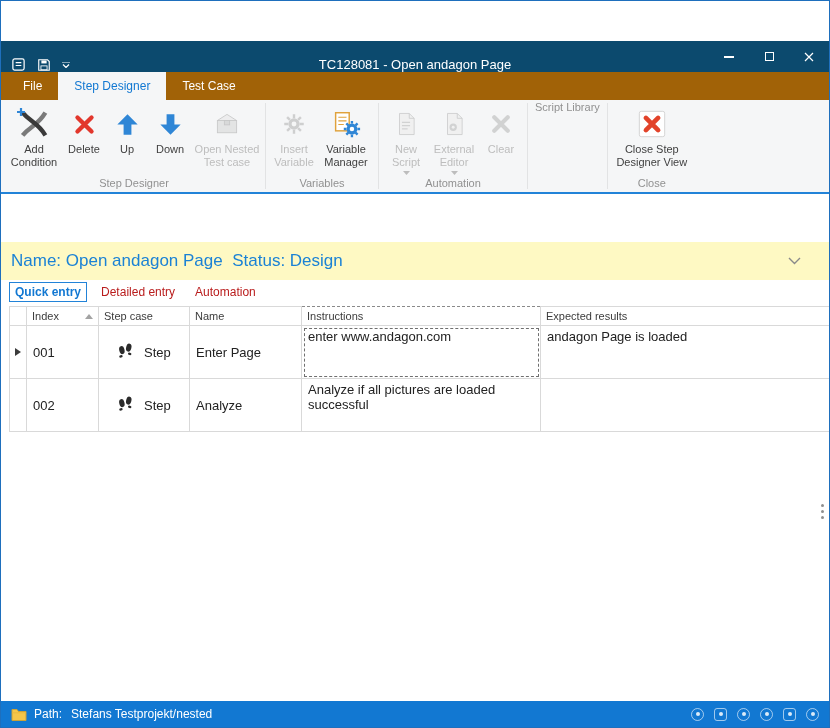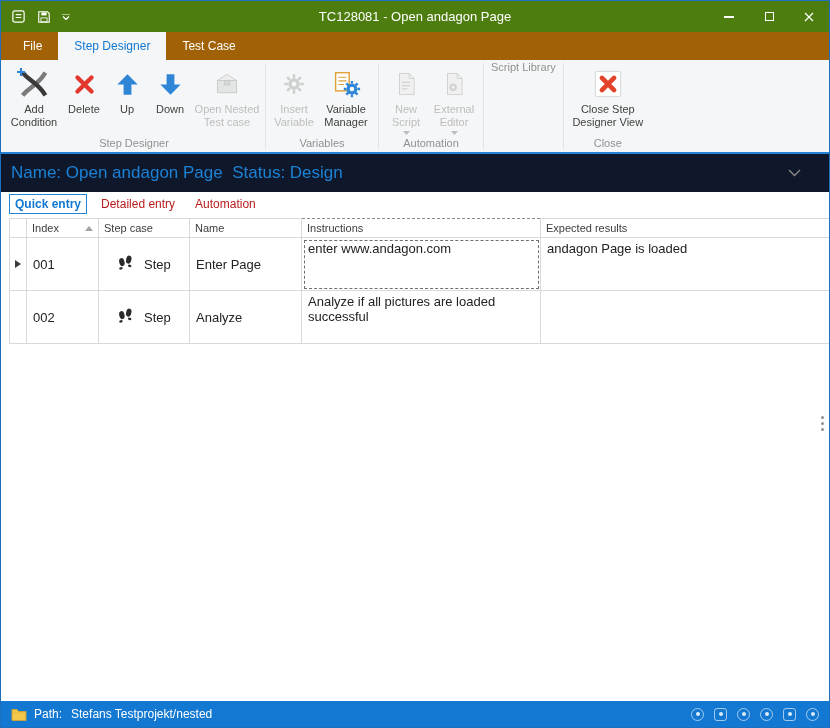--- a/index.html
+++ b/index.html
@@ -1,20 +1,20 @@
 <!DOCTYPE html>
 <html><head>
 <meta charset="utf-8">
 <style>
   * { box-sizing: border-box; margin: 0; padding: 0; }
   body { width: 830px; height: 728px; font-family: "Liberation Sans", sans-serif; background: #fff; }
   .window { width: 830px; height: 728px; display: flex; flex-direction: column; border: 1px solid #1e6fbd; background: #fff; position: relative; overflow: hidden; }
 
   
-  .titlebar { height: 31px; background: #4d7c0f; display: flex; align-items: center; position: relative; flex: 0 0 auto; }
+  .titlebar { height: 31px; background: #0c4a6e; display: flex; align-items: flex-end; position: relative; flex: 0 0 auto; margin-top: 40px; }
   .qat { display: flex; align-items: center; gap: 11px; padding-left: 10px; z-index: 2; }
   .qat-icon { display: flex; align-items: center; justify-content: center; cursor: default; }
   .title { position: absolute; left: 0; right: 0; text-align: center; color: #fff; font-size: 13px; }
   .win-controls { margin-left: auto; display: flex; z-index: 2; height: 31px; }
   .wc { width: 40px; height: 31px; display: flex; align-items: center; justify-content: center; }
   .min-glyph { width: 10px; height: 2px; background: #fff; }
   .max-glyph { width: 9px; height: 9px; border: 1.2px solid #fff; }
 
   
   .tabrow { height: 28px; background: #a16207; display: flex; align-items: stretch; padding-left: 6px; flex: 0 0 auto; }
@@ -29,21 +29,21 @@
   .rsep { width: 1px; background: #e2e3e4; margin: 3px 1px; }
   .rbtn { display: flex; flex-direction: column; align-items: center; padding-top: 5px; cursor: default; }
   .ricon { height: 34px; display: flex; align-items: center; justify-content: center; position: relative; }
   .rlabel { font-size: 11px; line-height: 1.18; color: #3f3f3f; text-align: center; margin-top: 2px; }
   .rbtn.disabled .rlabel { color: #bdbdbd; }
   .rbtn.disabled .ricon { opacity: .55; filter: grayscale(1); }
   .plus-badge { position: absolute; top: 0; left: -4px; }
   .dd-caret { margin-top: 2px; }
 
   
-  .docheader { height: 38px; display: flex; align-items: center; padding: 0 10px; background: #0f172a; flex: 0 0 auto; }
+  .docheader { height: 38px; display: flex; align-items: center; padding: 0 10px; background: #fef9c3; flex: 0 0 auto; margin-top: 48px; }
   .dh-text { font-size: 17px; color: #1b82d5; white-space: pre; }
   .dh-chevron { margin-left: auto; margin-right: 18px; cursor: pointer; display: flex; }
 
   
   .entrytabs { display: flex; align-items: center; gap: 8px; padding: 2px 8px 2px 8px; flex: 0 0 auto; text-align: right; }
   .etab { font-size: 12px; color: #b91c1c; padding: 3px 6px; cursor: default; }
   .etab.active { color: #1278d2; font-weight: bold; border: 1px solid #2283d8; padding: 2px 5px; }
 
   
   .gridwrap { flex: 1; position: relative; padding: 2px 0 0 8px; overflow: hidden; }
@@ -230,20 +230,28 @@
                 <path d="M8 3 h12 l6 6 v20 H8 z" fill="#ececec" stroke="#a8a8a8"></path>
                 <path d="M20 3 v6 h6" fill="none" stroke="#a8a8a8"></path>
                 <circle cx="15" cy="20" r="4.5" fill="#b5b5b5"></circle>
                 <circle cx="15" cy="20" r="1.8" fill="#ececec"></circle>
               </svg>
           </div>
           <div class="rlabel">External Editor</div>
           <svg class="dd-caret" width="7" height="4" viewBox="0 0 7 4">
               <path d="M0 0 H7 L3.5 4 Z" fill="#bdbdbd"></path>
             </svg>
+        </div>
+        <div class="rbtn disabled" style="width:44px">
+          <div class="ricon">
+            <svg width="24" height="24" viewBox="0 0 32 32">
+                <path d="M7 7 L25 25 M25 7 L7 25" stroke="#b5b5b5" stroke-width="5.5" stroke-linecap="round"></path>
+              </svg>
+          </div>
+          <div class="rlabel">Clear</div>
         </div>
       </div>
       <div class="rgroup-label">Automation</div>
     </div>
 
     <div class="rsep"></div>
 
     <div class="rgroup">
       <div class="rgroup-label">Script Library</div>
     </div>

